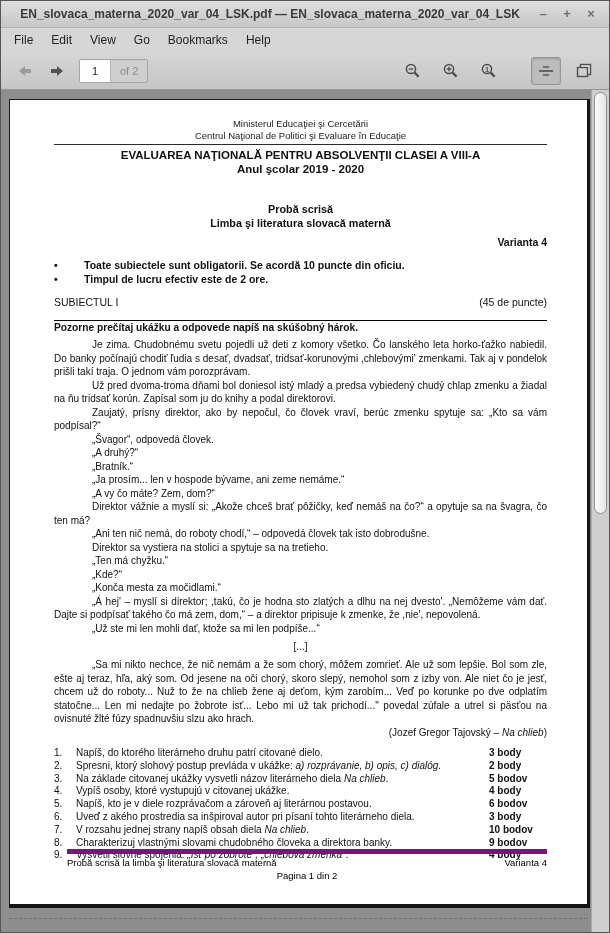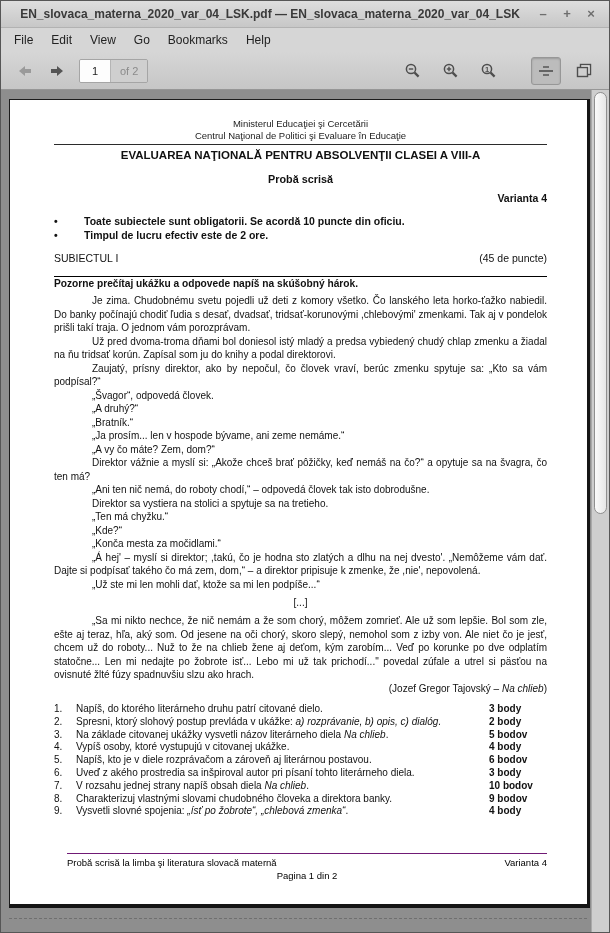--- a/index.html
+++ b/index.html
@@ -43,21 +43,21 @@
   .next-page-hint { position:absolute; left:8px; right:22px; top:828px; border-top:1px dashed #6f6f6f; }
 
   .page { position:absolute; left:8px; top:9px; width:577px; height:804px; background:#ffffff;
           border:1px solid #1c1c1c; border-right:3px solid #151515; border-bottom:4px solid #151515;
           box-sizing:content-box; }
   .content { position:absolute; left:44px; right:40px; top:18px; color:#111; }
 
   .hdr-sm { text-align:center; font-size:9.5px; line-height:12px; color:#1d1d1d; }
   .hdr-rule { border:none; border-top:1.3px solid #2b2b2b; margin:2px 0 3px 0; }
   .doc-title { text-align:center; font-weight:bold; font-size:11.5px; line-height:14px; }
-  .proba-block { margin-top:10px; text-align:center; font-weight:bold; font-size:10.8px; line-height:14px; }
+  .proba-block { margin-top:26px; text-align:center; font-weight:bold; font-size:10.8px; line-height:14px; }
   .varianta { margin-top:6px; text-align:right; font-weight:bold; font-size:10.5px; }
 
   .instructions { margin-top:10px; font-weight:bold; font-size:10.5px; line-height:14px; }
   .instr-row { display:flex; }
   .bullet { width:30px; flex:none; }
 
   .subject-row { margin-top:10px; display:flex; justify-content:space-between;
                  font-weight:normal; font-size:10.5px; border-bottom:1.6px solid #000; padding-bottom:12px; }
   .lead { font-weight:bold; font-size:10.2px; line-height:14px; margin-bottom:3px; }
 
@@ -67,21 +67,21 @@
   .attribution { text-align:right; font-size:10px; line-height:13.5px; }
   .attribution .it, .qit { font-style:italic; }
 
   .questions { margin-top:8px; }
   .qrow { display:flex; font-size:10px; line-height:12.8px; }
   .qnum { width:22px; flex:none; }
   .qtext { flex:1; padding-right:4px; }
   .qpts { width:58px; flex:none; font-weight:bold; }
 
   .page-footer { position:absolute; left:57px; right:40px; bottom:22px; font-size:9.5px; line-height:13px; }
-  .footer-row { border-top:1px solid #701a75; padding-top:2px; display:flex; justify-content:space-between; }
+  .footer-row { border-top:5px solid #701a75; padding-top:2px; display:flex; justify-content:space-between; }
   .footer-center { text-align:center; }
 
   svg { display:block; }
 </style>
 </head>
 <body>
 
 <div class="window">
 
   <div class="titlebar">
@@ -175,23 +175,25 @@
   <div class="docarea">
 
     <div class="page">
       <div class="content">
 
         <div class="hdr-sm">Ministerul Educaţiei şi Cercetării</div>
         <div class="hdr-sm">Centrul Naţional de Politici şi Evaluare în Educaţie</div>
         <hr class="hdr-rule">
 
         <div class="doc-title">EVALUAREA NAŢIONALĂ PENTRU ABSOLVENŢII CLASEI A VIII-A</div>
+        <div class="doc-title">Anul şcolar 2019 - 2020</div>
 
         <div class="proba-block">
           <div>Probă scrisă</div>
+          <div>Limba şi literatura slovacă maternă</div>
         </div>
 
         <div class="varianta">Varianta 4</div>
 
         <div class="instructions">
           <div class="instr-row">
             <span class="bullet">•</span>
             <span>Toate subiectele sunt obligatorii. Se acordă 10 puncte din oficiu.</span>
           </div>
           <div class="instr-row">

